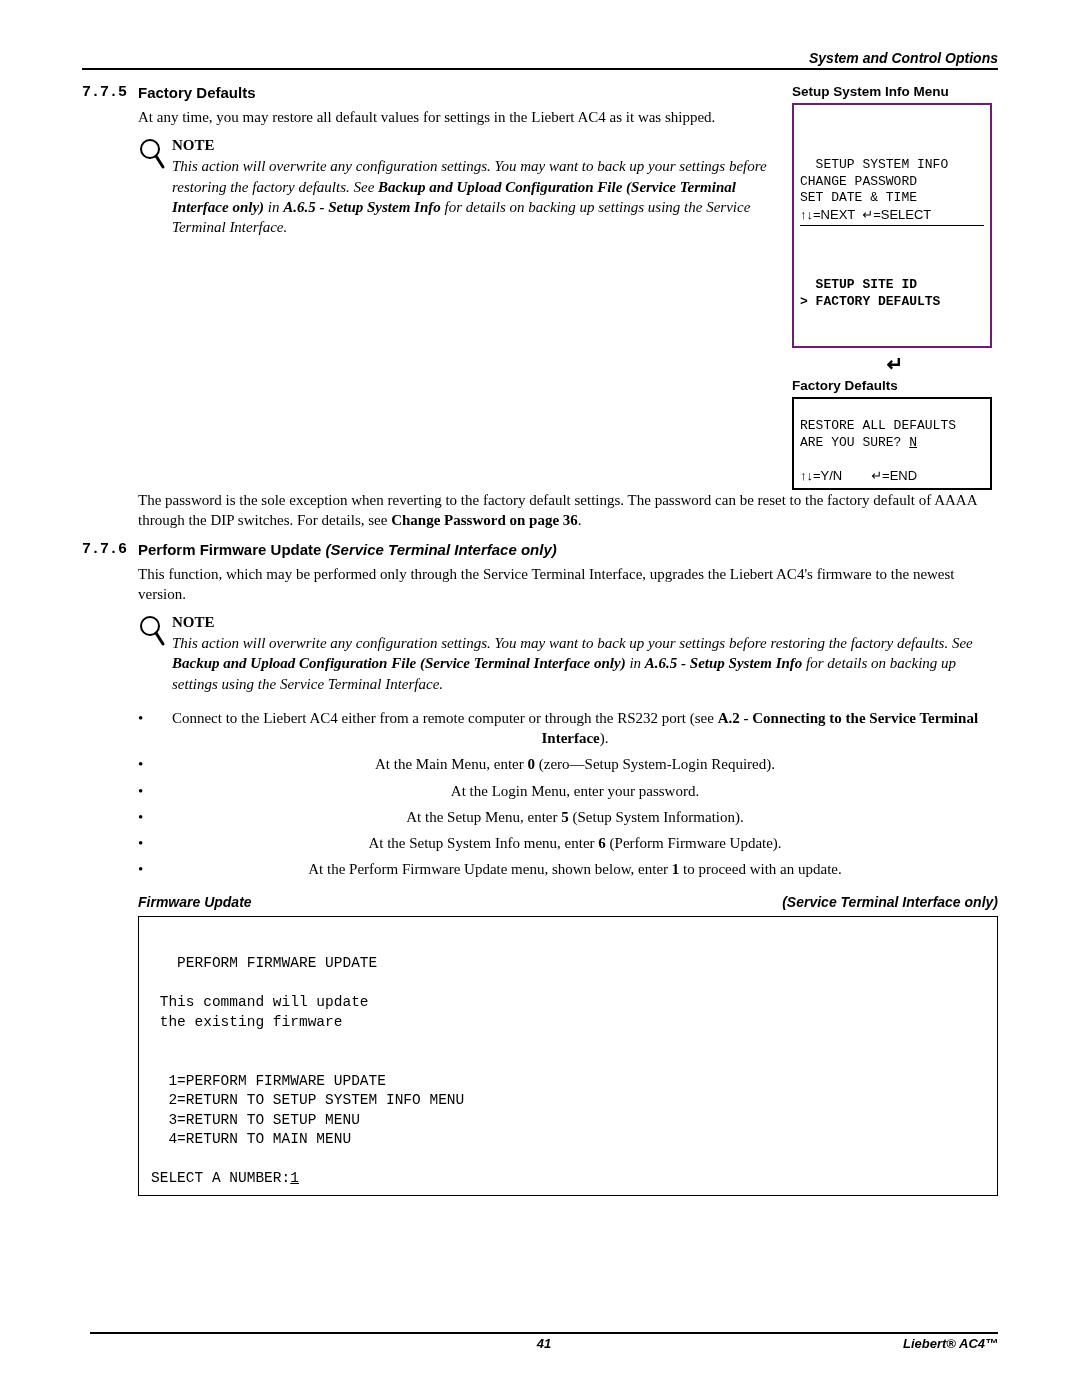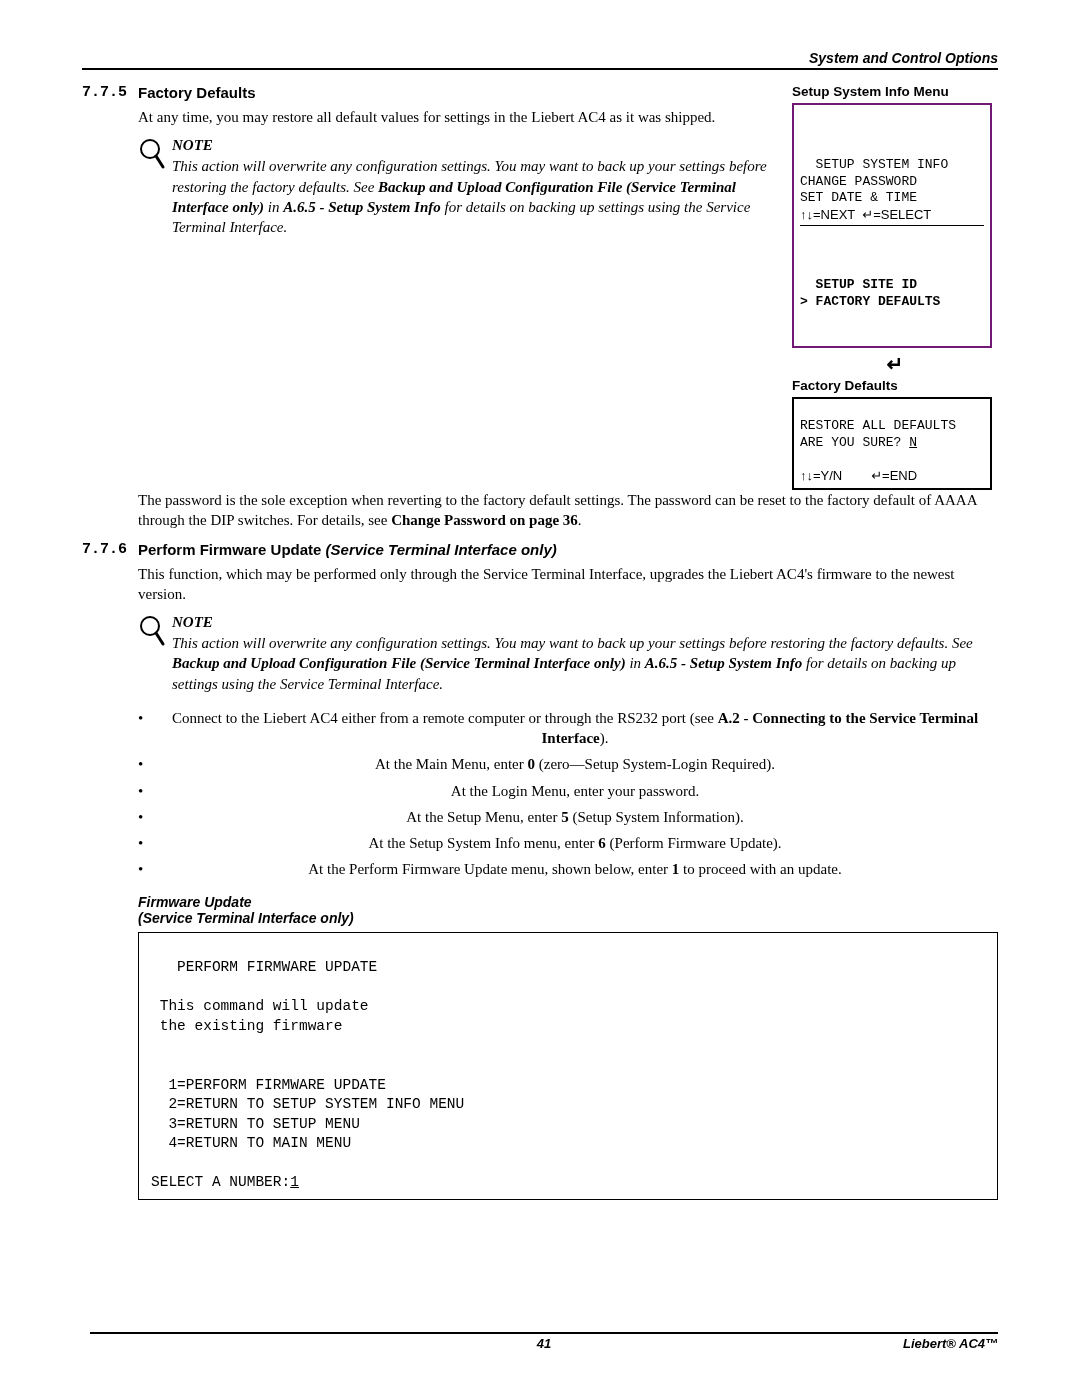--- a/index.html
+++ b/index.html
@@ -70,21 +70,20 @@
     align-items: flex-start;
     margin: 6px 0 14px 0;
   }
   .note-icon {
     flex: 0 0 34px;
   }
   .note-text .note-heading {
     font-weight: bold;
     display: block;
     margin-bottom: 2px;
-    font-style: italic;
   }
   .note-text .note-body {
     font-style: italic;
     line-height: 1.35;
   }
   .note-text .note-body b { font-style: italic; font-weight: bold; }
   .after-note b { font-weight: bold; }
   .ul-bullets {
     list-style: none;
     padding: 0;
@@ -150,29 +149,28 @@
     padding: 2px 6px;
   }
   .fw-title-row {
     display: flex;
     justify-content: space-between;
     font-family: Arial, Helvetica, sans-serif;
     font-weight: bold;
     font-style: italic;
     font-size: 14px;
     margin: 14px 0 6px 0;
-    flex-direction: column;
   }
   .terminal-box {
     border: 1.5px solid #000;
     font-family: "Courier New", monospace;
     font-size: 14.5px;
     line-height: 1.35;
     white-space: pre;
-    padding: 6px 12px 6px 12px;
+    padding: 18px 12px 6px 12px;
   }
   .terminal-box .u { text-decoration: underline; }
   .footer {
     position: absolute;
     bottom: 46px;
     left: 90px;
     right: 82px;
   }
   .footer-row {
     display: flex;

